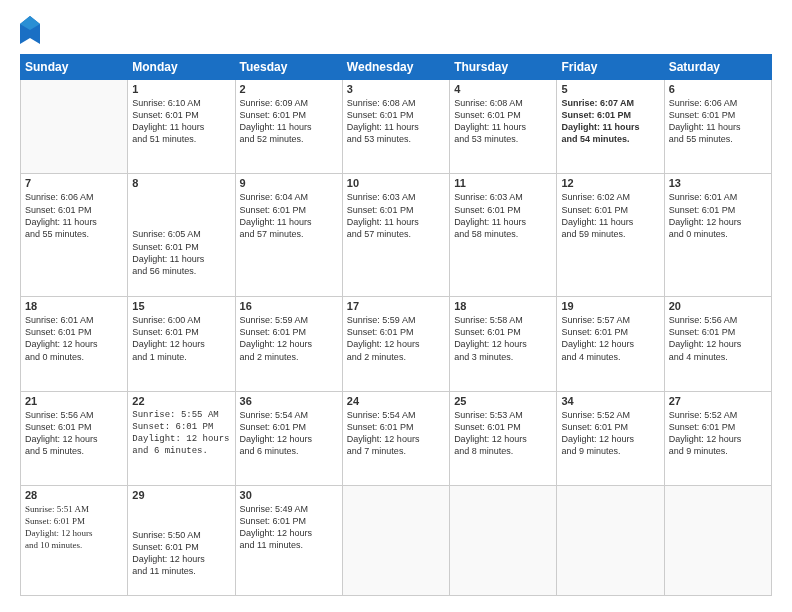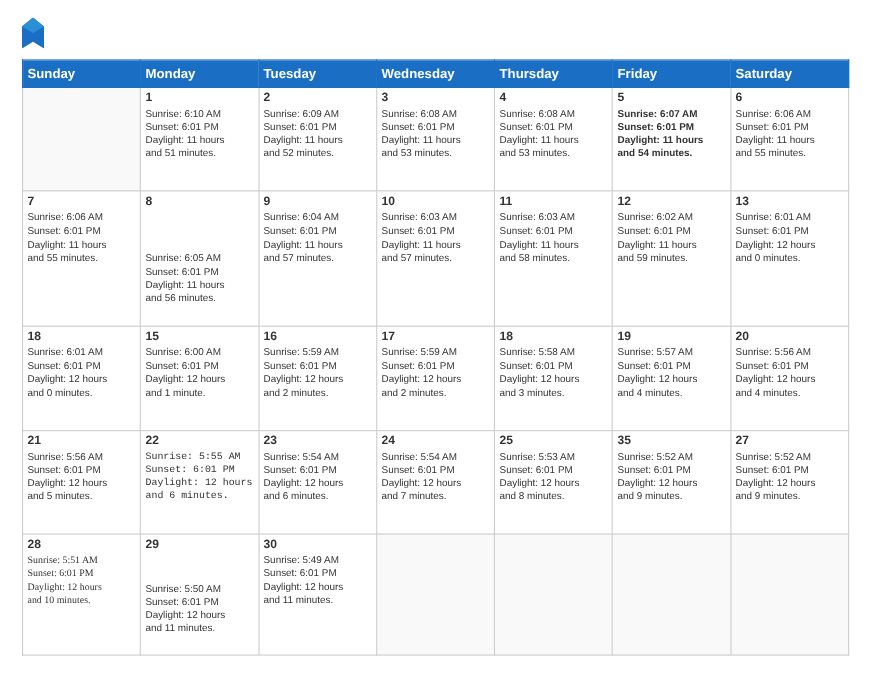--- a/index.html
+++ b/index.html
@@ -285,42 +285,42 @@
 and 5 minutes.</div>
           </td>
           <td>
             <span class="day-number">22</span>
             <div class="day-info" style="white-space: pre-line; font-family: Liberation Mono, monospace;">Sunrise: 5:55 AM
 Sunset: 6:01 PM
 Daylight: 12 hours
 and 6 minutes.</div>
           </td>
           <td>
-            <span class="day-number">23</span>
+            <span class="day-number">36</span>
             <div class="day-info" style="white-space: pre-line;">Sunrise: 5:54 AM
 Sunset: 6:01 PM
 Daylight: 12 hours
 and 6 minutes.</div>
           </td>
           <td>
             <span class="day-number">24</span>
             <div class="day-info" style="white-space: pre-line;">Sunrise: 5:54 AM
 Sunset: 6:01 PM
 Daylight: 12 hours
 and 7 minutes.</div>
           </td>
           <td>
             <span class="day-number">25</span>
             <div class="day-info" style="white-space: pre-line;">Sunrise: 5:53 AM
 Sunset: 6:01 PM
 Daylight: 12 hours
 and 8 minutes.</div>
           </td>
           <td>
-            <span class="day-number">35</span>
+            <span class="day-number">34</span>
             <div class="day-info" style="white-space: pre-line;">Sunrise: 5:52 AM
 Sunset: 6:01 PM
 Daylight: 12 hours
 and 9 minutes.</div>
           </td>
           <td>
             <span class="day-number">27</span>
             <div class="day-info" style="white-space: pre-line;">Sunrise: 5:52 AM
 Sunset: 6:01 PM
 Daylight: 12 hours

